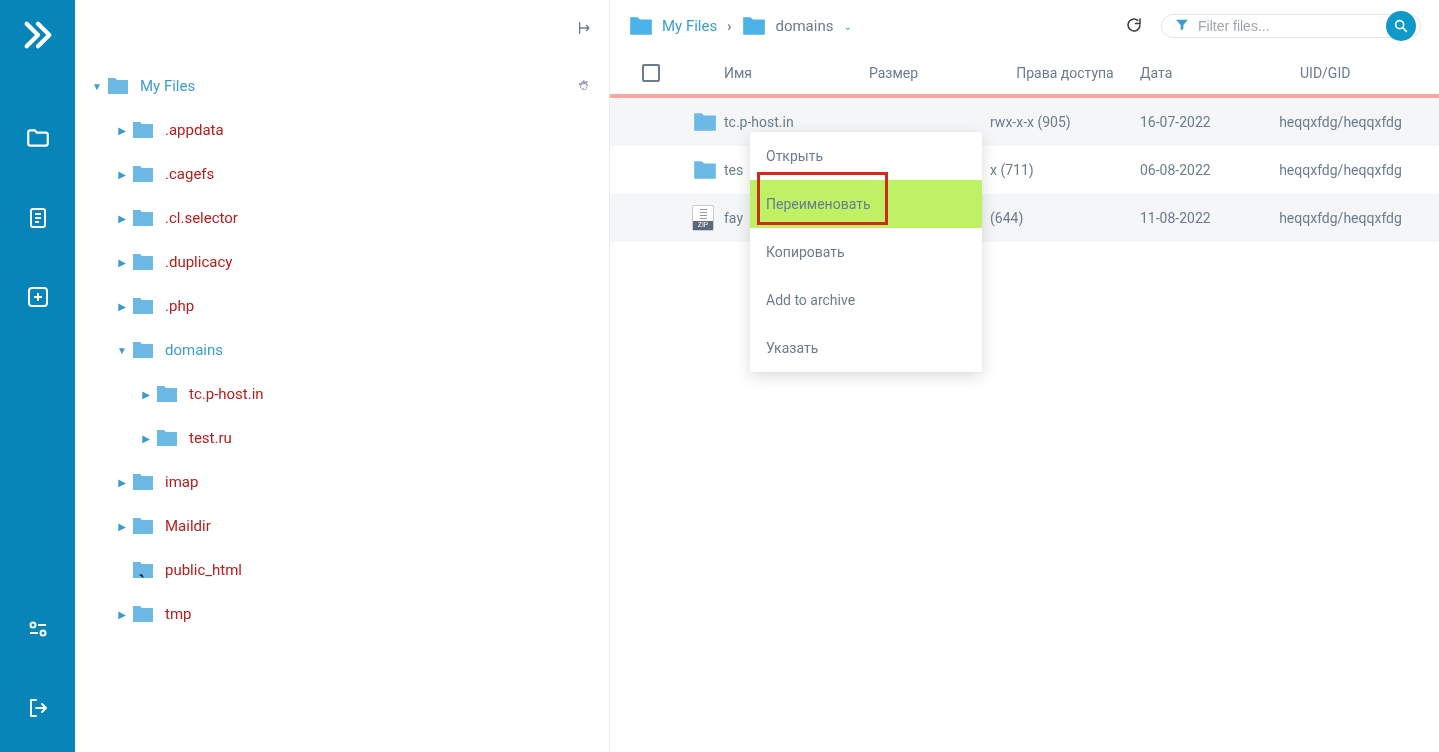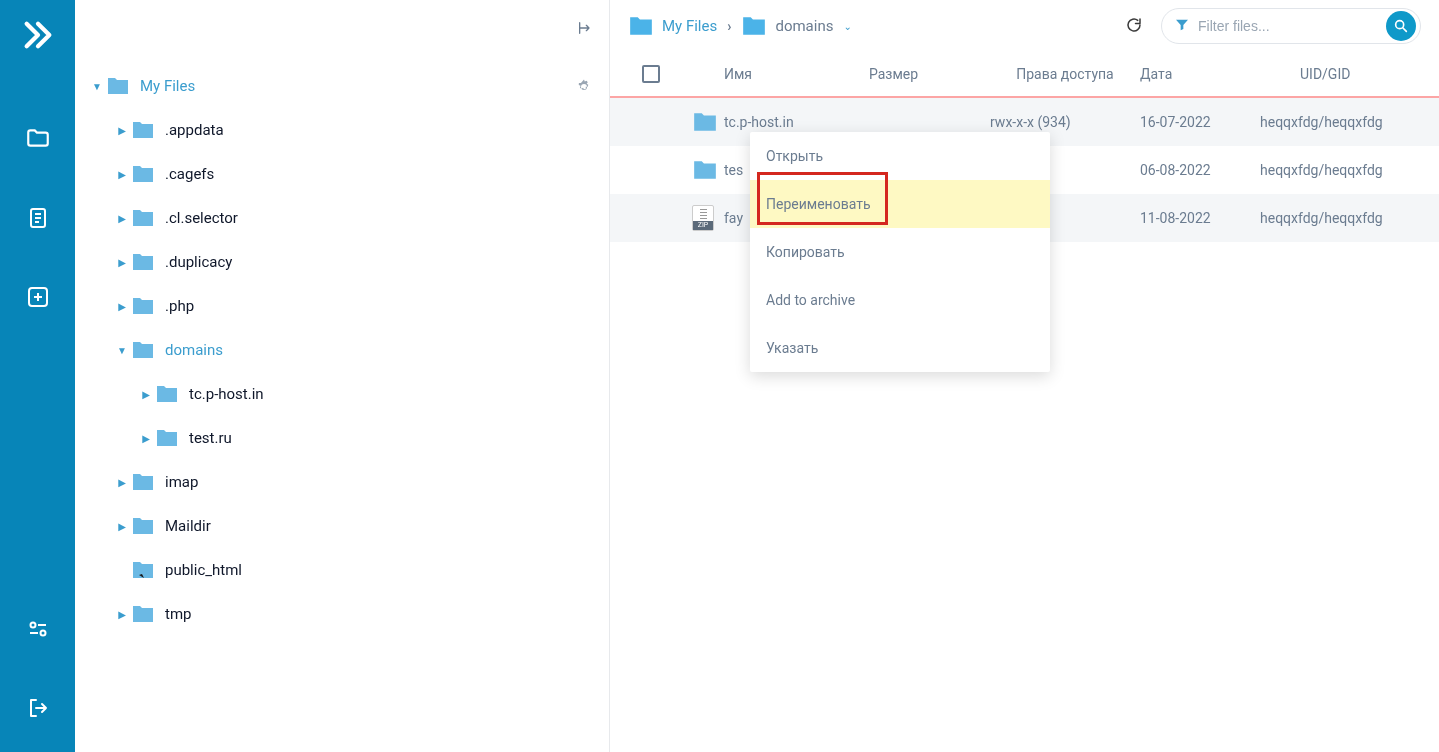--- a/index.html
+++ b/index.html
@@ -60,21 +60,21 @@
 .tree-row.level-2 { padding-left: 52px; }
 .tree-arrow {
   width: 18px;
   display: inline-flex;
   align-items: center;
   justify-content: center;
   font-size: 10px;
   color: #3b9dce;
 }
 .tree-arrow.blank { visibility: hidden; }
-.tree-label { margin-left: 10px; color: #0f172a; font-size: 15px; }
+.tree-label { margin-left: 10px; color: #b91c1c; font-size: 15px; }
 .tree-label.active { color: #3b9dce; }
 .folder-icon {
   width: 24px;
   height: 20px;
   display: inline-flex;
   align-items: center;
   justify-content: center;
 }
 .settings-icon { position: absolute; right: 16px; top: 78px; cursor: pointer; }
 .trash-action { position: absolute; right: 20px; }
@@ -92,21 +92,21 @@
 .bc-label { color: #3b9dce; font-size: 15px; }
 .bc-label.current { color: #6b7c90; }
 .bc-sep { color: #6b7c90; font-size: 14px; font-weight: bold; }
 .chevron-down { color: #3b9dce; font-size: 10px; margin-left: 2px; }
 .refresh-btn { cursor: pointer; margin-right: 18px; }
 .search-box {
   display: flex;
   align-items: center;
   border: 1px solid #e1e5ea;
   border-radius: 20px;
-  height: 36px;
+  height: 24px;
   padding: 0 4px 0 12px;
   width: 260px;
 }
 .search-box input {
   border: none;
   outline: none;
   flex: 1;
   font-size: 14px;
   color: #6b7c90;
   margin-left: 8px;
@@ -122,21 +122,21 @@
   cursor: pointer;
 }
 
 
 .table { flex: 1; }
 .thead {
   display: flex;
   align-items: center;
   height: 46px;
   padding: 0 18px 0 32px;
-  border-bottom: 2px solid #fca5a5;
+  border-bottom: 4px solid #fca5a5;
 }
 .th-check { width: 50px; display: flex; align-items: center; }
 .checkbox {
   width: 18px; height: 18px;
   border: 2px solid #6b7c90;
   border-radius: 2px;
 }
 .th-icon { width: 32px; }
 .th-name { width: 145px; }
 .th-size { width: 121px; }
@@ -149,42 +149,42 @@
   height: 48px;
   padding: 0 18px 0 32px;
 }
 .tbody .row.alt { background: #f4f6f8; }
 .td-check { width: 50px; }
 .td-icon { width: 32px; display: flex; align-items: center; }
 .td-name { width: 145px; color: #6b7c90; }
 .td-size { width: 121px; }
 .td-perm { width: 150px; }
 .td-date { width: 120px; }
-.td-uid { flex: 1; }
+.td-uid { flex: 1; text-align: center; }
 
 
 .context-menu {
   position: absolute;
   left: 750px;
   top: 132px;
-  width: 300px;
+  width: 232px;
   background: #fff;
   box-shadow: 0 4px 16px rgba(0,0,0,0.15);
   border-radius: 2px;
   z-index: 100;
 }
 .menu-item {
   height: 48px;
   display: flex;
   align-items: center;
   padding: 0 16px;
   cursor: pointer;
   color: #6b7c90;
 }
-.menu-item.hovered { background: #fef9c3; }
+.menu-item.hovered { background: #bef264; }
 .highlight-box {
   position: absolute;
   left: 757px;
   top: 172px;
   width: 131px;
   height: 53px;
   border: 3px solid #d4281f;
   z-index: 101;
   pointer-events: none;
 }
@@ -464,21 +464,21 @@
       <div class="tbody">
         <div class="row alt">
           <div class="td-check"></div>
           <div class="td-icon">
               <svg width="26" height="22" viewBox="0 0 24 20" fill="#6bb9e4">
                 <path d="M2 2 h7 l2 2 h11 v14 H2 Z"></path>
               </svg>
             </div>
           <div class="td-name">tc.p-host.in</div>
           <div class="td-size"></div>
-          <div class="td-perm">rwx-x-x (934)</div>
+          <div class="td-perm">rwx-x-x (905)</div>
           <div class="td-date">16-07-2022</div>
           <div class="td-uid">heqqxfdg/heqqxfdg</div>
         </div>
         <div class="row">
           <div class="td-check"></div>
           <div class="td-icon">
               <svg width="26" height="22" viewBox="0 0 24 20" fill="#6bb9e4">
                 <path d="M2 2 h7 l2 2 h11 v14 H2 Z"></path>
               </svg>
             </div>

